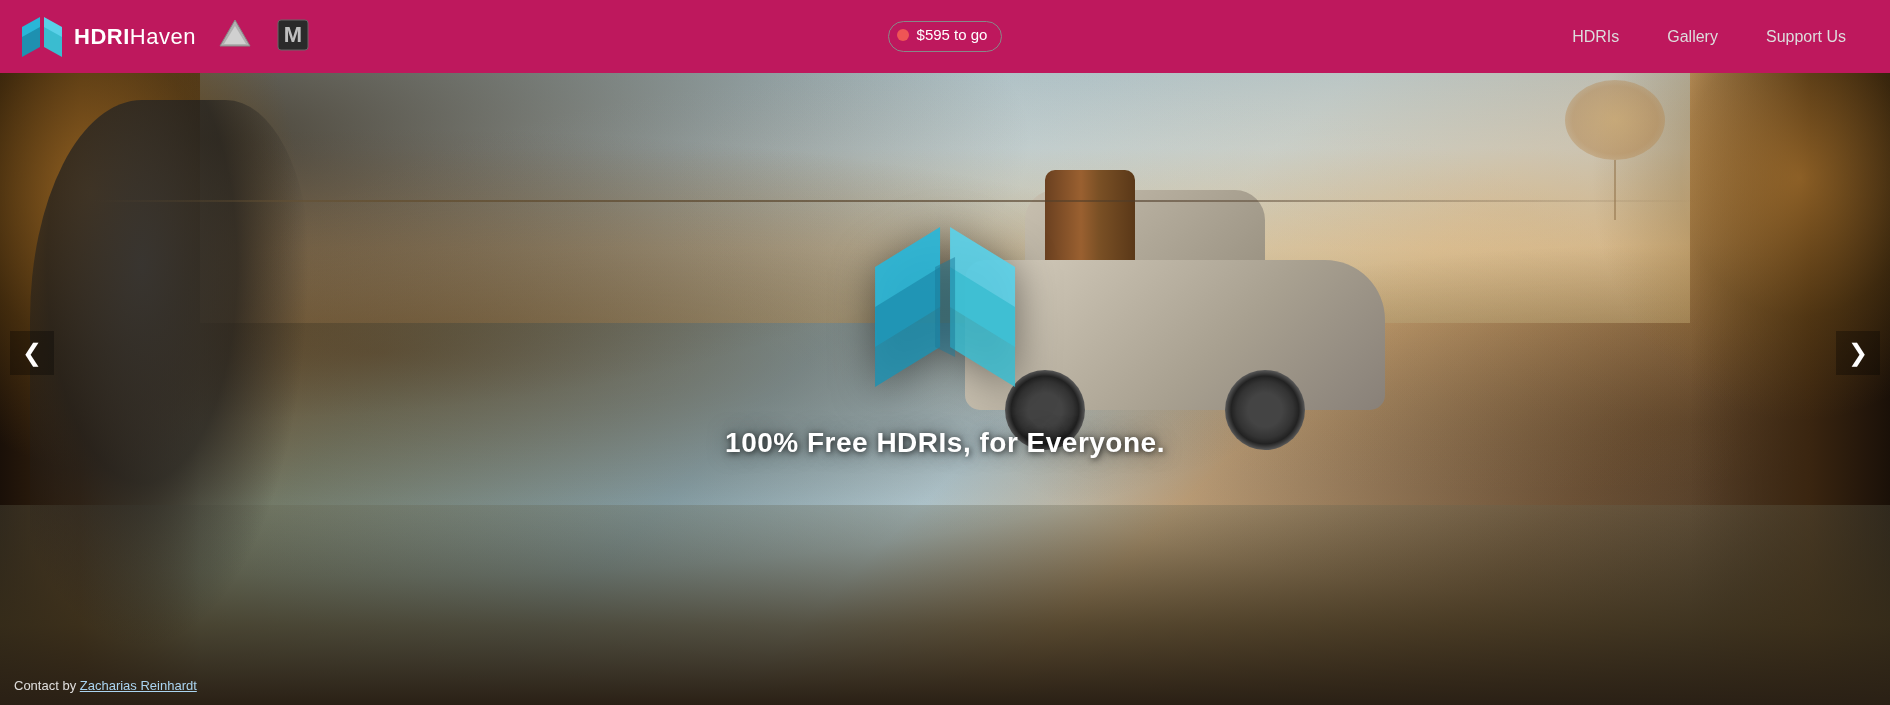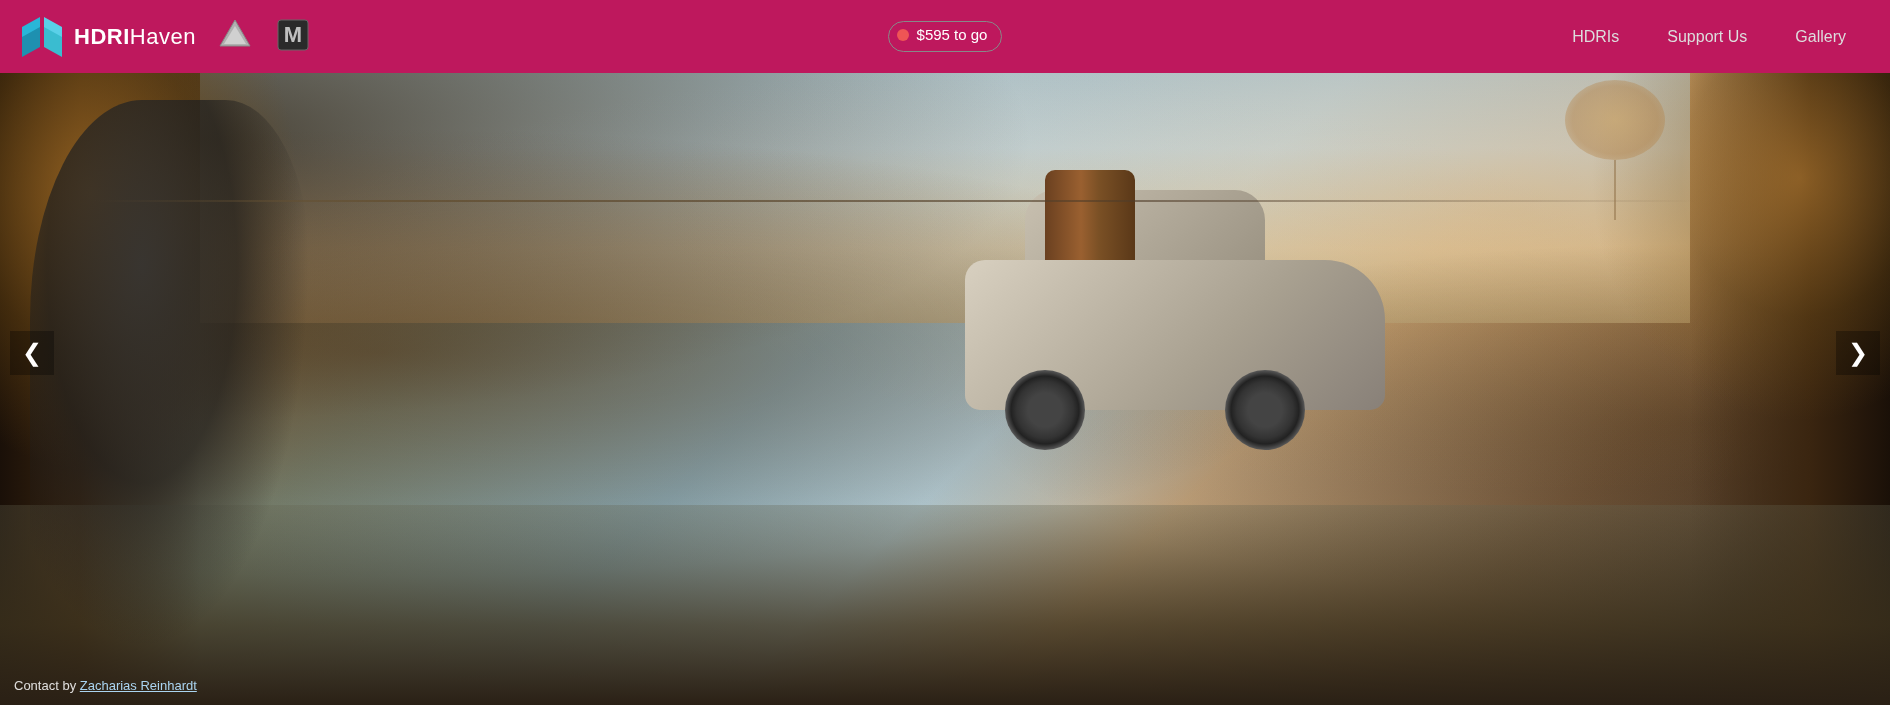--- a/index.html
+++ b/index.html
@@ -375,20 +375,34 @@
     </div>
 
     <div class="rope"></div>
 
     <div class="balloon">
       <div class="balloon-shape"></div>
       <div class="balloon-string"></div>
     </div>
   </div>
 
+  <div class="center-logo">
+
+    <svg class="h-logo-svg" viewBox="0 0 200 200" xmlns="http://www.w3.org/2000/svg">
+
+      <polygon points="30,60 95,20 95,100 30,140" fill="#29b6d8" opacity="0.92"></polygon>
+      <polygon points="30,100 95,60 95,140 30,180" fill="#1e90b0" opacity="0.85"></polygon>
+
+      <polygon points="105,20 170,60 170,140 105,100" fill="#5ad0e8" opacity="0.92"></polygon>
+      <polygon points="105,60 170,100 170,180 105,140" fill="#3abcd0" opacity="0.85"></polygon>
+
+      <polygon points="90,60 110,50 110,150 90,140" fill="#1a7a9a" opacity="0.5"></polygon>
+    </svg>
+    <div class="hero-tagline">100% Free HDRIs, for Everyone.</div>
+  </div>
 
   <button class="nav-arrow nav-arrow-left">❮</button>
   <button class="nav-arrow nav-arrow-right">❯</button>
 
   <div class="render-credit">
     <span>Contact by </span><a>Zacharias Reinhardt</a>
   </div>
 </div>
 
 <nav class="navbar">
@@ -424,16 +438,16 @@
 
   <div class="navbar-center">
     <div class="funding-bar-wrapper">
       <div class="funding-dot"></div>
       <span class="funding-text">$595 to go</span>
     </div>
   </div>
 
   <div class="navbar-right">
     <a class="nav-link">HDRIs</a>
+    <a class="nav-link">Gallery</a>
     <a class="nav-link">Support Us</a>
-    <a class="nav-link">Gallery</a>
   </div>
 </nav>
 
 </body></html>

